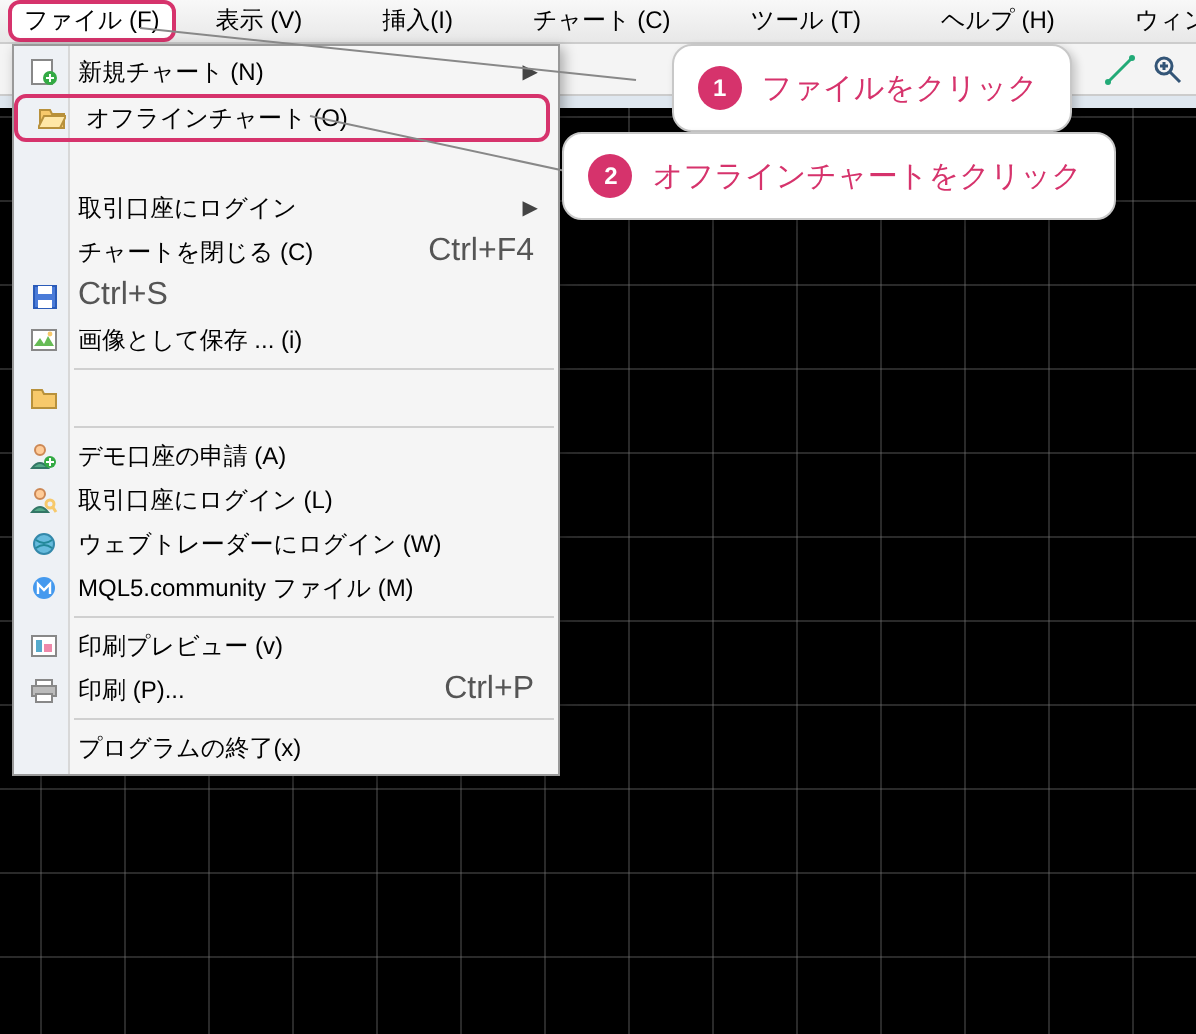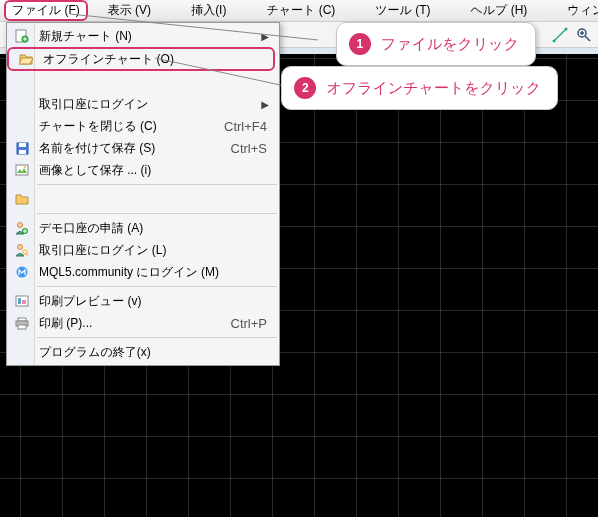--- a/index.html
+++ b/index.html
@@ -113,21 +113,21 @@
   }
   .dd-label-wrap {
     flex: 1;
     display: flex;
     justify-content: space-between;
     align-items: center;
     padding-left:6px;
     z-index:2;
   }
   .dd-label { white-space: nowrap; }
-  .dd-shortcut { color: #555; font-size: 13px; padding-right:2px;}
+  .dd-shortcut { color: #555; font-size: 16px; padding-right:2px;}
   .dd-arrow { font-size: 10px; color: #444; width: 10px; text-align:right; }
   .dd-sep {
     height: 1px;
     background: #d0d0d0;
     margin: 3px 2px 3px 30px;
   }
   .callout {
     position: absolute;
     right: 62px;
     background: #fff;
@@ -249,21 +249,20 @@
 
   <div class="dd-item">
     <span class="dd-icon">
       <svg width="13" height="13">
           <rect x="1" y="1" width="11" height="11" fill="#4a7bd8" stroke="#2a5bb8"></rect>
           <rect x="3" y="1" width="7" height="4" fill="#fff"></rect>
           <rect x="3" y="8" width="7" height="4" fill="#fff"></rect>
         </svg>
     </span>
     <span class="dd-label-wrap">
-      <span class="dd-label">名前を付けて保存 (S)</span>
       <span class="dd-shortcut">Ctrl+S</span>
     </span>
   </div>
 
   <div class="dd-item">
     <span class="dd-icon">
       <svg width="14" height="12">
           <rect x="1" y="1" width="12" height="10" fill="#fff" stroke="#888"></rect>
           <path d="M2 9 L5 5 L7 8 L9 4 L12 9 Z" fill="#6b5"></path>
           <circle cx="10" cy="3" r="1.2" fill="#f7c96b"></circle>
@@ -308,30 +307,41 @@
           <path d="M1 13 Q5 8 9 13 Z" fill="#5a8" stroke="#376"></path>
           <circle cx="10" cy="9" r="2" fill="none" stroke="#f7c96b" stroke-width="1.5"></circle>
           <line x1="11" y1="10" x2="13" y2="13" stroke="#f7c96b" stroke-width="1.5"></line>
         </svg>
     </span>
     <span class="dd-label-wrap">
       <span class="dd-label">取引口座にログイン (L)</span>
     </span>
   </div>
 
+  <div class="dd-item">
+    <span class="dd-icon">
+      <svg width="14" height="14">
+          <circle cx="7" cy="7" r="5" fill="#6bd" stroke="#38a"></circle>
+          <path d="M3 5 Q7 8 11 5 M3 9 Q7 6 11 9" stroke="#289" fill="none"></path>
+        </svg>
+    </span>
+    <span class="dd-label-wrap">
+      <span class="dd-label">ウェブトレーダーにログイン (W)</span>
+    </span>
+  </div>
 
   <div class="dd-item">
     <span class="dd-icon">
       <svg width="14" height="14">
           <circle cx="7" cy="7" r="5.5" fill="#49e"></circle>
           <path d="M4 10 L4 5 L7 8 L10 5 L10 10" stroke="#fff" fill="none" stroke-width="1.2"></path>
         </svg>
     </span>
     <span class="dd-label-wrap">
-      <span class="dd-label">MQL5.community にログイン (M)</span>
+      <span class="dd-label">MQL5.community ファイル (M)</span>
     </span>
   </div>
 
   <div class="dd-sep"></div>
 
 
   <div class="dd-item">
     <span class="dd-icon">
       <svg width="14" height="12">
           <rect x="1" y="1" width="12" height="10" fill="#fff" stroke="#888"></rect>

